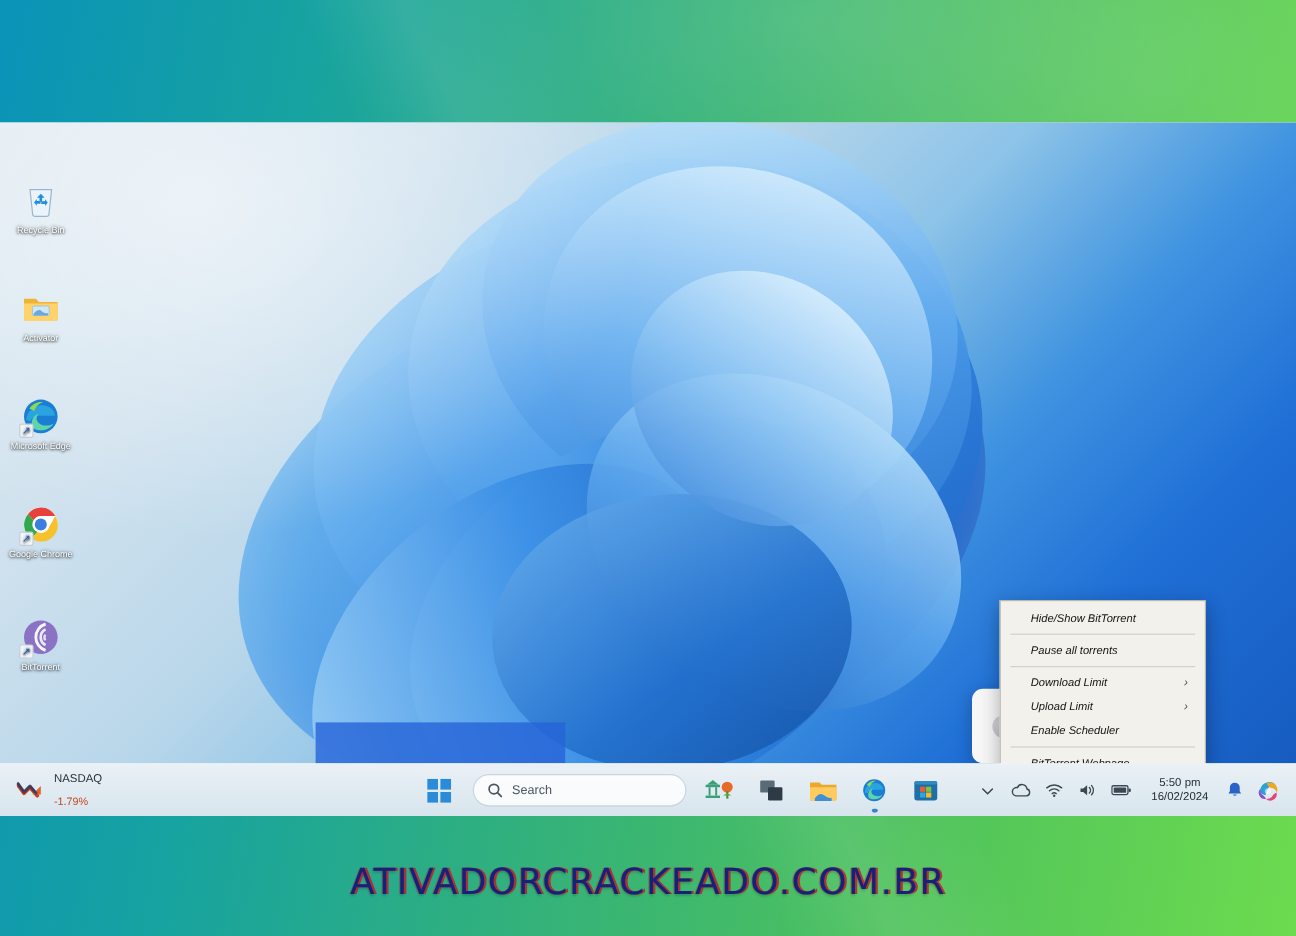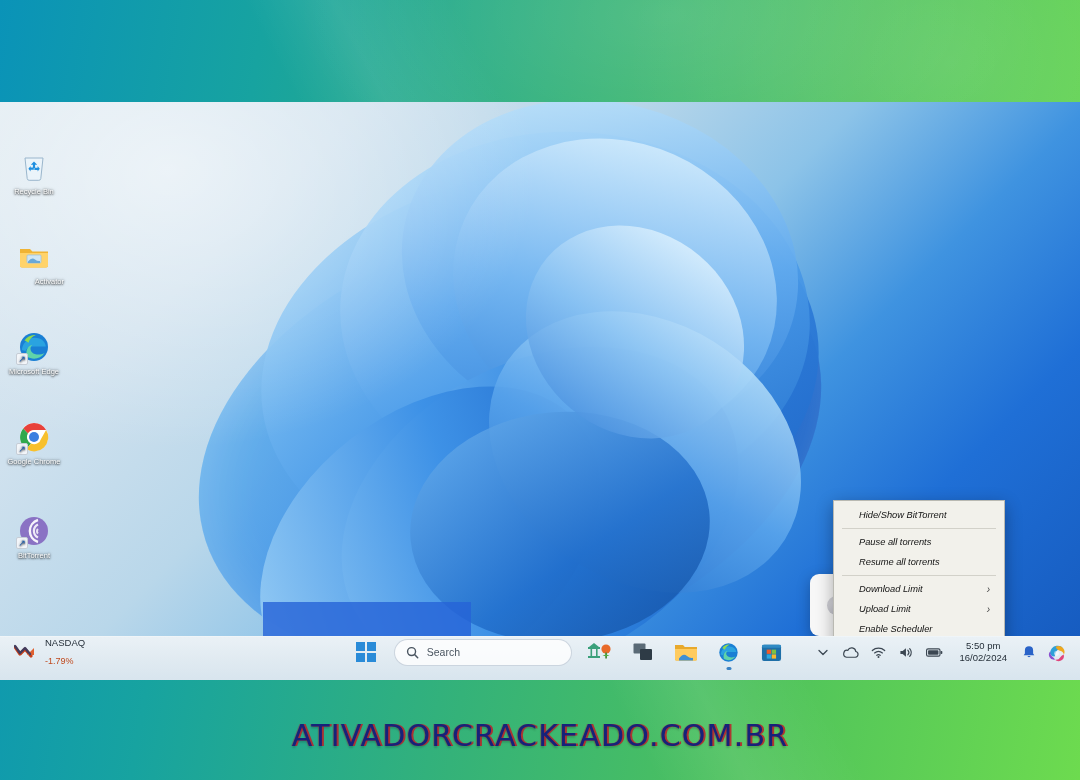--- a/index.html
+++ b/index.html
@@ -58,21 +58,21 @@
     position:absolute; left:-1px; bottom:-1px; width:12px; height:12px;
     background:#f3f6fa; border:1px solid #c6cdd6; border-radius:2px;
     display:flex; align-items:center; justify-content:center;
     font-size:9px; color:#1f5fb0; line-height:1;
   }
 
   
   #taskbar{
     position:absolute; left:0; bottom:0; width:1080px; height:44px;
     background:linear-gradient(180deg,#eaf1f6 0%,#e0eaf1 55%,#d8e5ee 100%);
-    display:flex; align-items:flex-start;
+    display:flex; align-items:center;
     border-top:1px solid rgba(255,255,255,.6);
   }
   #tb-left{ display:flex; align-items:center; gap:9px; padding-left:14px; width:330px; }
   #nasdaq-arrow{ width:22px; height:16px; }
   .nq-text{ line-height:11px; }
   .nq-name{ font-size:9.5px; color:#26303a; }
   .nq-pct{ font-size:9px; color:#c04a1e; margin-top:8px; }
 
   #tb-center{ flex:1; display:flex; align-items:center; justify-content:center; gap:13px; }
   .tb-btn{
@@ -171,21 +171,21 @@
         <svg width="32" height="32" viewBox="0 0 32 32">
           <path d="M7 7 h18 l-2.2 20.5 a2 2 0 0 1-2 1.8 H11.2 a2 2 0 0 1-2-1.8 Z" fill="rgba(235,244,250,.88)" stroke="#9ab6cc" stroke-width="1"></path>
           <path d="M16 10.5 l3.2 3.2 h-2.1 v3.4 h-2.2 v-3.4 h-2.1 z" fill="#1e8fe0" transform="rotate(0 16 14)"></path>
           <path d="M12.6 20.5 l-2.2-2.8 2.2-2.8 v1.7 h3.2 v2.2 h-3.2 z" fill="#1e8fe0"></path>
           <path d="M19.6 15.0 l2.2 2.8 -2.2 2.8 v-1.7 h-3.2 v-2.2 h3.2 z" fill="#1e8fe0"></path>
         </svg>
       </div>
       <span>Recycle Bin</span>
     </div>
 
-    <div class="dicon" style="top:138px;text-align:right;">
+    <div class="dicon" style="top:138px;">
       <div class="glyph">
         <svg width="32" height="32" viewBox="0 0 32 32">
           <path d="M2 8 h10 l2.4 2.6 H30 v14 a2 2 0 0 1-2 2 H4 a2 2 0 0 1-2-2 Z" fill="#f0b434"></path>
           <path d="M2 12 h28 v12.5 a2 2 0 0 1-2 2 H4 a2 2 0 0 1-2-2 Z" fill="#ffd36a"></path>
           <rect x="9" y="14" width="14" height="8" rx="1.2" fill="#cfe6f5" stroke="#9cc3df" stroke-width=".8"></rect>
           <path d="M10 20.5 q4-5 7-2 q2.5 2 5 1.5 v2 h-12 z" fill="#6aa9d8"></path>
         </svg>
       </div>
       <span>Activator</span>
     </div>
@@ -236,23 +236,20 @@
     </div>
 
     <div id="ctx-menu">
       <div class="mi">
         <span>Hide/Show BitTorrent</span>
       </div>
       <div class="msep"></div>
 
       <div class="mi">
         <span>Pause all torrents</span>
-      </div>
-      <div class="mi">
-        <span>Resume all torrents</span>
       </div>
       <div class="msep"></div>
 
       <div class="mi">
         <span>Download Limit</span>
         <span class="chev">›</span>
       </div>
       <div class="mi">
         <span>Upload Limit</span>
         <span class="chev">›</span>

